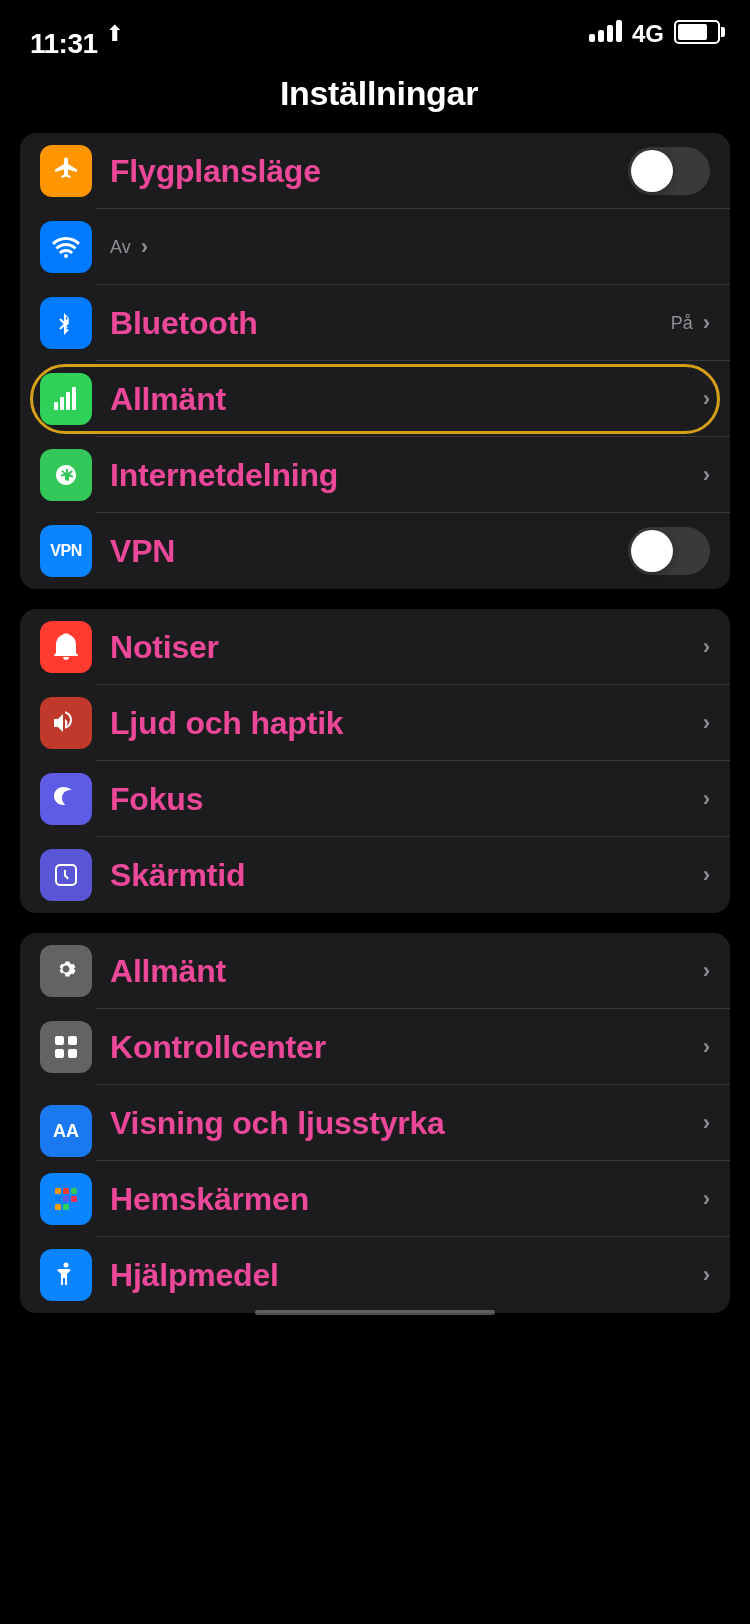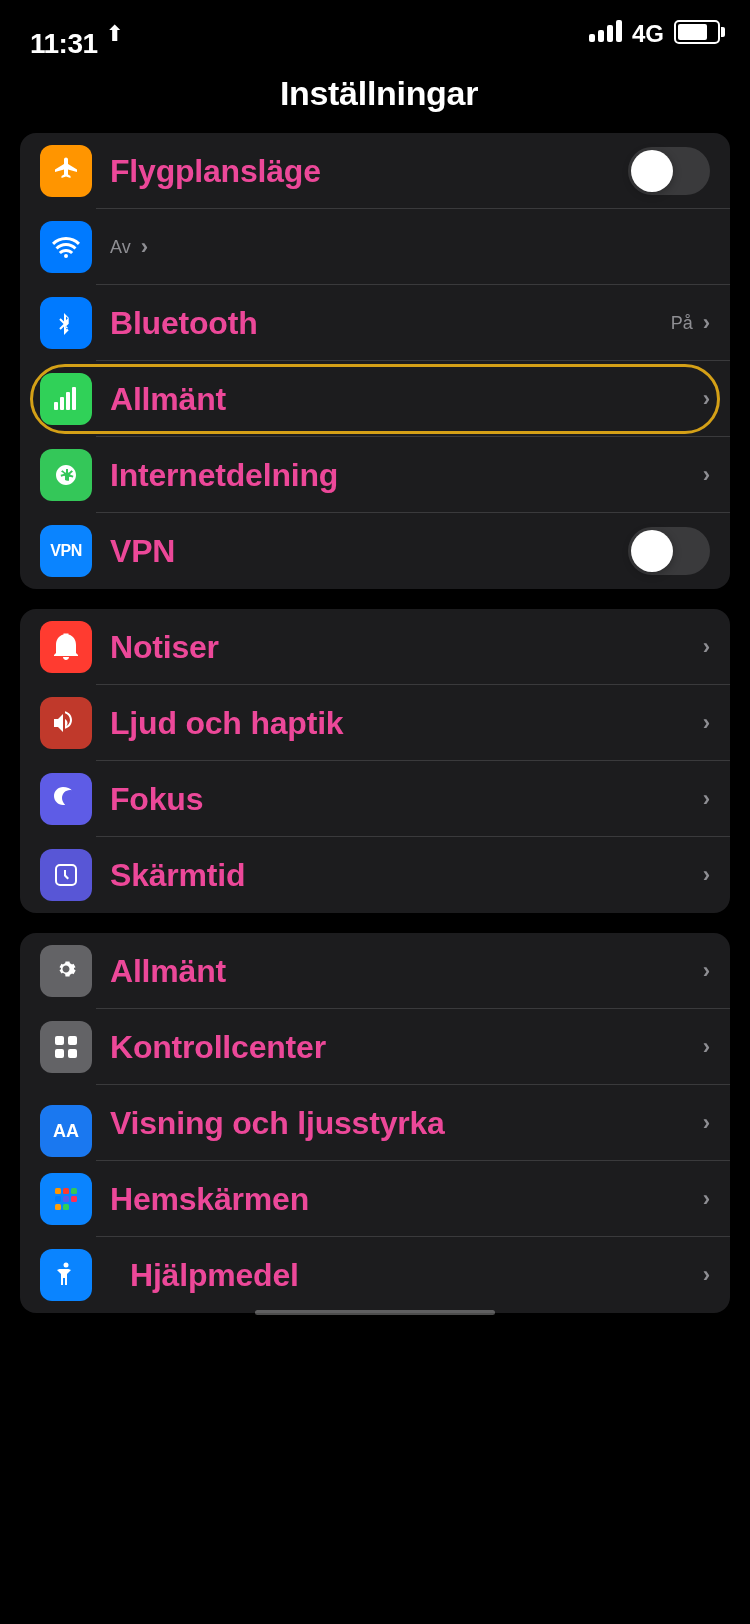--- a/index.html
+++ b/index.html
@@ -406,21 +406,21 @@
         <rect x="20" y="12" width="6" height="6" rx="1.5" fill="#ff2d55"></rect>
         <rect x="4" y="20" width="6" height="6" rx="1.5" fill="#ff9f0a"></rect>
         <rect x="12" y="20" width="6" height="6" rx="1.5" fill="#30d158"></rect>
         <rect x="20" y="20" width="6" height="6" rx="1.5" fill="#0a84ff"></rect>
       </svg>
     </div>
     <span class="row-label">Hemskärmen</span>
     <span class="chevron">›</span>
   </div>
 
-  <div class="settings-row" style="position:relative;gap:20px;">
+  <div class="settings-row" style="position:relative;">
     <div class="row-icon bg-blue" style="background:#0a84ff;">
       <svg class="icon-svg" viewBox="0 0 30 30" fill="white">
         <circle cx="15" cy="5" r="2.5"></circle>
         <path d="M21.5 9H8.5L6 10l4 4v11h2v-7h2v7h2V14l4-4-2.5-1z"></path>
       </svg>
     </div>
     <span class="row-label">Hjälpmedel</span>
     <span class="chevron">›</span>
 
     <div style="position:absolute;bottom:-2px;left:50%;transform:translateX(-50%);width:240px;height:5px;background:#fff;border-radius:3px;opacity:0.3;"></div>

